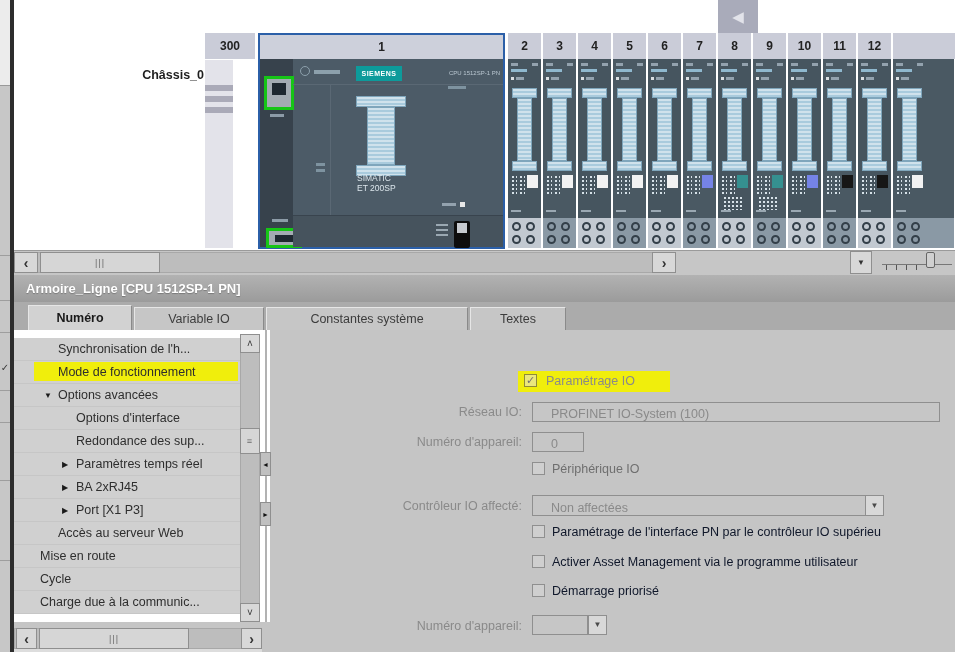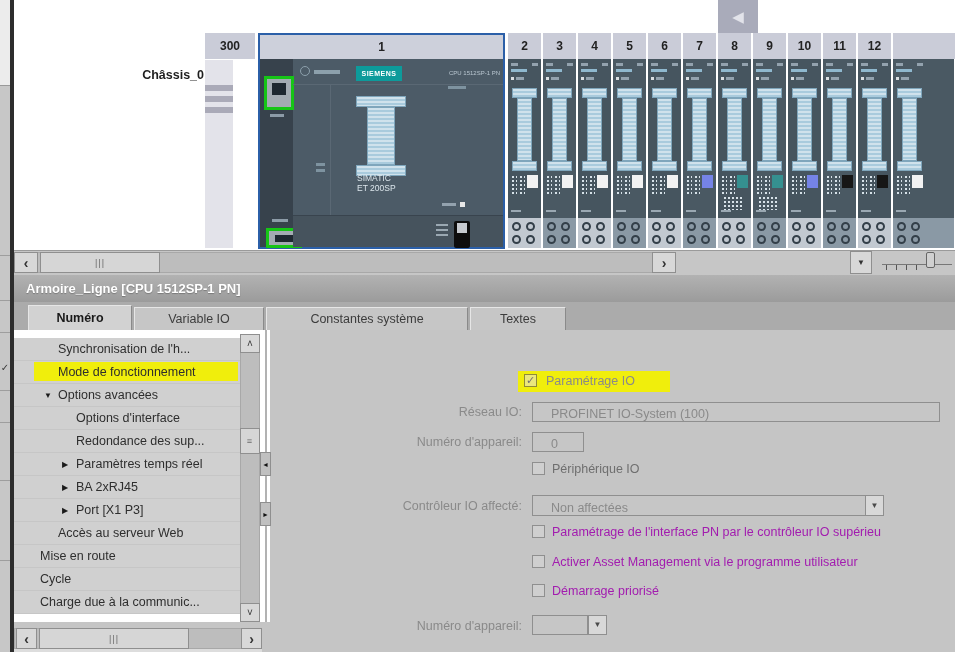--- a/index.html
+++ b/index.html
@@ -15,21 +15,21 @@
   .circ{position:absolute;width:9px;height:9px;border:2px solid #333F49;border-radius:50%;box-sizing:border-box;}
   .sbtn{position:absolute;background:#D8D8D8;border:1px solid #8F8F8F;box-sizing:border-box;
         display:flex;align-items:center;justify-content:center;color:#333;font-size:10px;line-height:1;}
   .track{position:absolute;background:#BDBDBD;border:1px solid #A8A8A8;box-sizing:border-box;}
   .thumb{position:absolute;background:#D6D6D6;border:1px solid #8F8F8F;box-sizing:border-box;
          display:flex;align-items:center;justify-content:center;color:#6A6A6A;font-size:9px;letter-spacing:1px;}
   .fld{position:absolute;background:#C6C6C6;border:1px solid #8F8F8F;box-sizing:border-box;
        color:#8A8A8A;font-size:12.5px;display:flex;align-items:flex-end;padding-left:18px;overflow:hidden;white-space:nowrap;}
   .lbl{position:absolute;color:#8A8A8A;font-size:12.5px;text-align:right;white-space:nowrap;}
   .cb{position:absolute;width:13px;height:13px;background:#CFCFCF;border:1px solid #8F8F8F;box-sizing:border-box;}
-  .cblbl{position:absolute;color:#a21caf;font-size:12.5px;white-space:nowrap;overflow:hidden;}
+  .cblbl{position:absolute;color:#0f172a;font-size:12.5px;white-space:nowrap;overflow:hidden;}
   .tab{position:absolute;background:#C6C6C6;border:1px solid #8A8A8A;border-bottom:none;
        border-top-color:#E6E6E6;border-left-color:#E6E6E6;box-sizing:border-box;
        display:flex;align-items:center;justify-content:center;font-size:12.5px;color:#3C3C3C;}
   .tab.active{background:#D2D2D2;font-weight:bold;color:#1A1A1A;}
   .treerow{position:absolute;left:14px;width:226px;height:23px;line-height:23px;
            border-bottom:1px solid #C6C6C6;box-sizing:border-box;color:#2E2E2E;
            font-size:12.5px;white-space:nowrap;overflow:hidden;background:#D0D0D0;}
   .arrowglyph{position:absolute;font-size:8px;color:#1A1A1A;top:0;}
 </style>
 </head>

